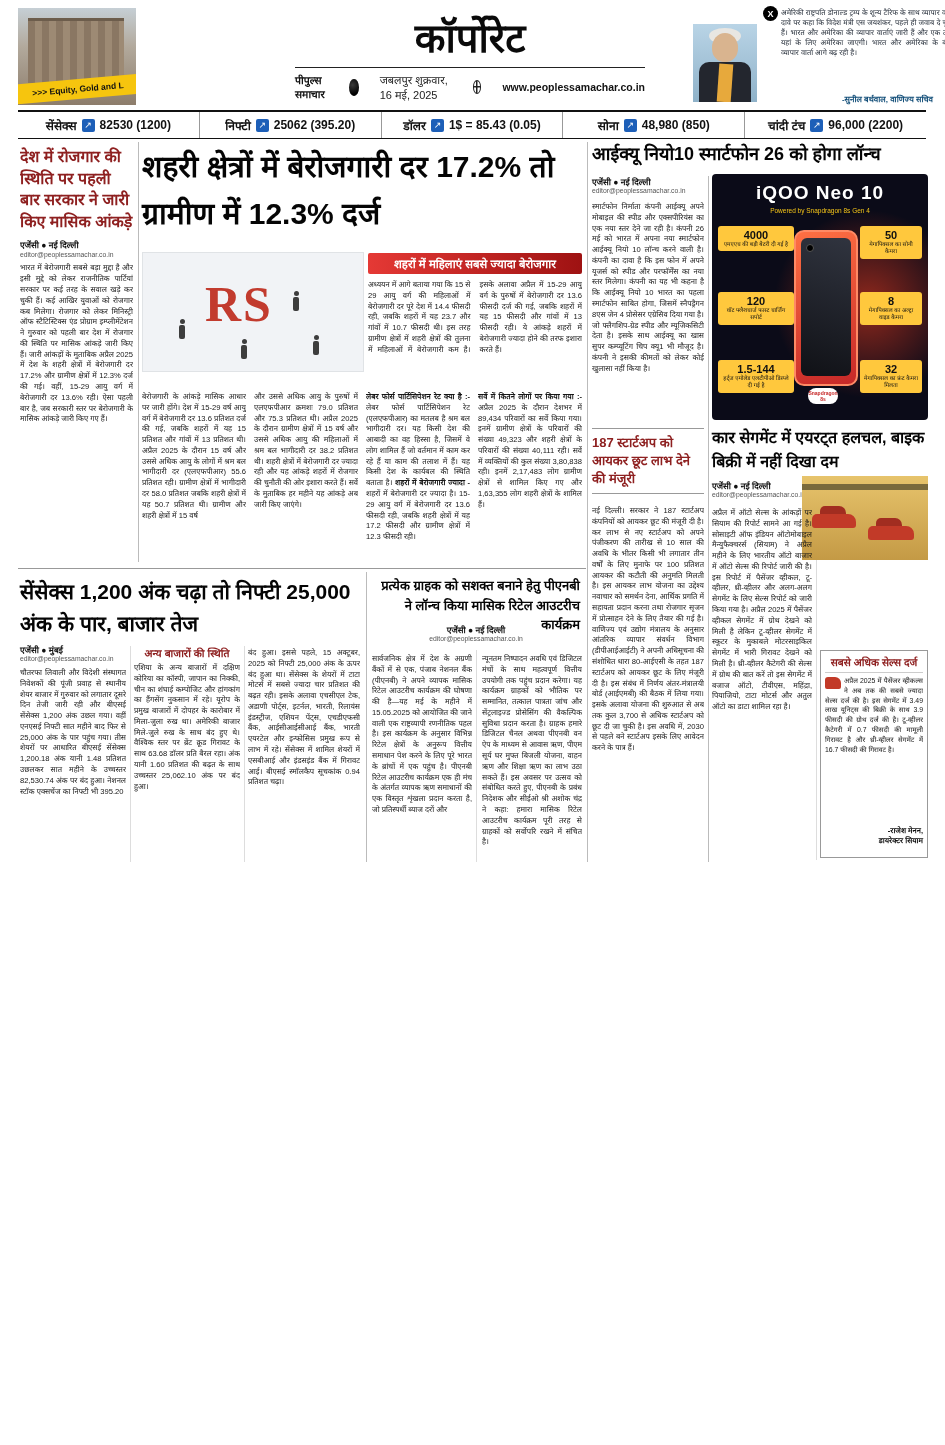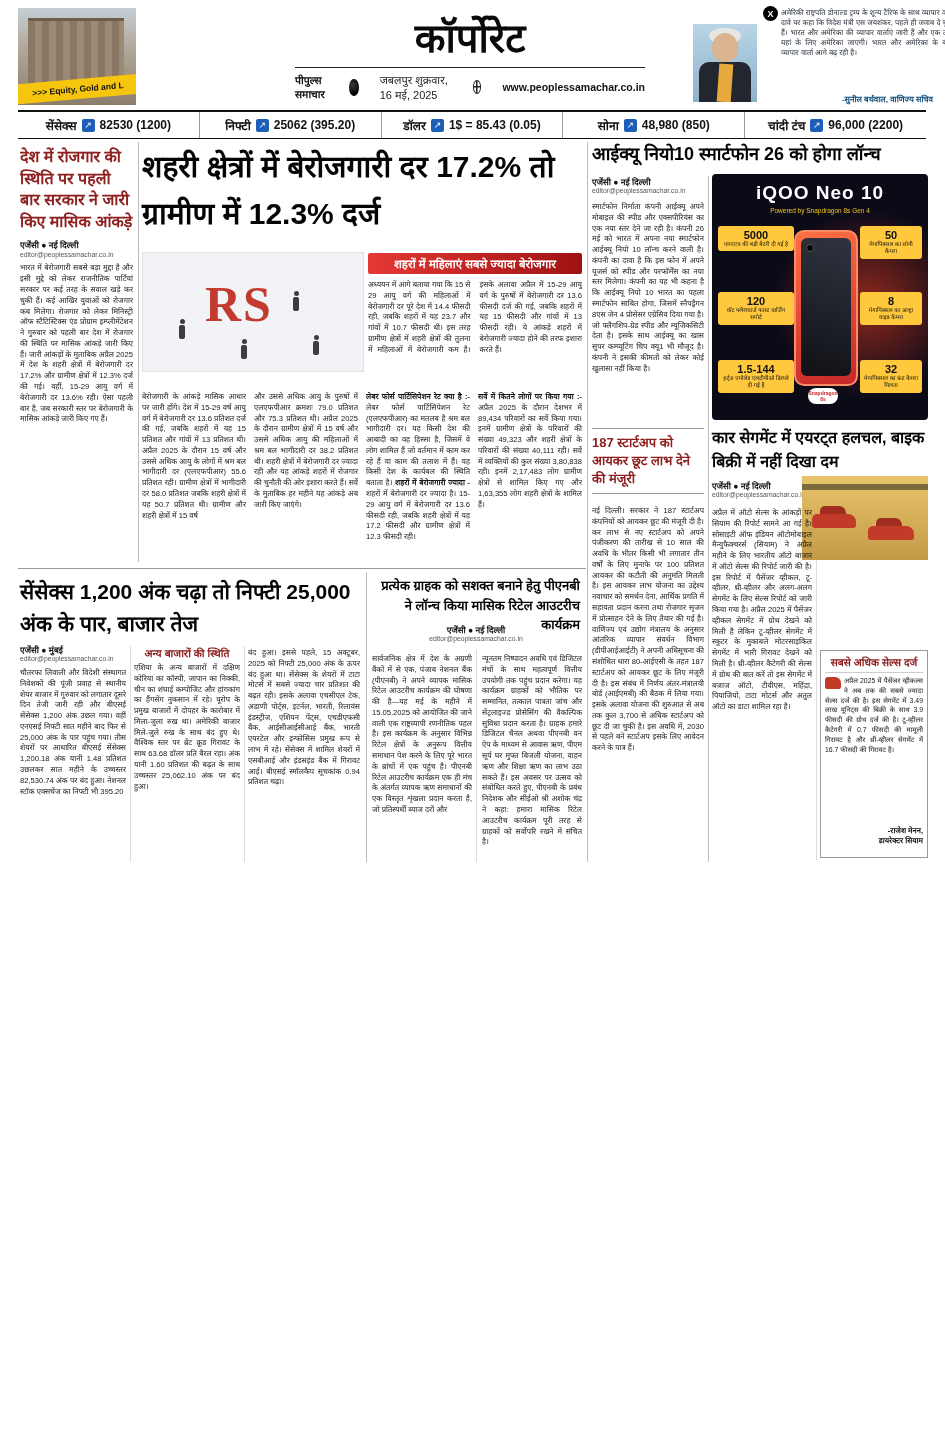--- a/index.html
+++ b/index.html
@@ -249,21 +249,21 @@
   <div class="abs iqoo-ad">
     <div class="ad-glow"></div>
     <div class="ad-brand">iQOO Neo 10</div>
     <div class="ad-tagline">Powered by Snapdragon 8s Gen 4</div>
     <div class="ad-phone">
       <div class="ad-screen"></div>
       <div class="ad-cam"></div>
     </div>
     <div class="chip-badge">Snapdragon 8s</div>
     <div class="spec spec-l" style="top:52px;">
-      <div class="spec-val">5000</div>
+      <div class="spec-val">4000</div>
       <div class="spec-desc">एमएएच की बड़ी बैटरी दी गई है</div>
     </div>
     <div class="spec spec-l" style="top:118px;">
       <div class="spec-val">120</div>
       <div class="spec-desc">वॉट फ्लैशचार्ज फास्ट चार्जिंग सपोर्ट</div>
     </div>
     <div class="spec spec-l" style="top:186px;">
       <div class="spec-val">1.5-144</div>
       <div class="spec-desc">हर्ट्ज एमोलेड एलटीपीओ डिस्प्ले दी गई है</div>
     </div>

